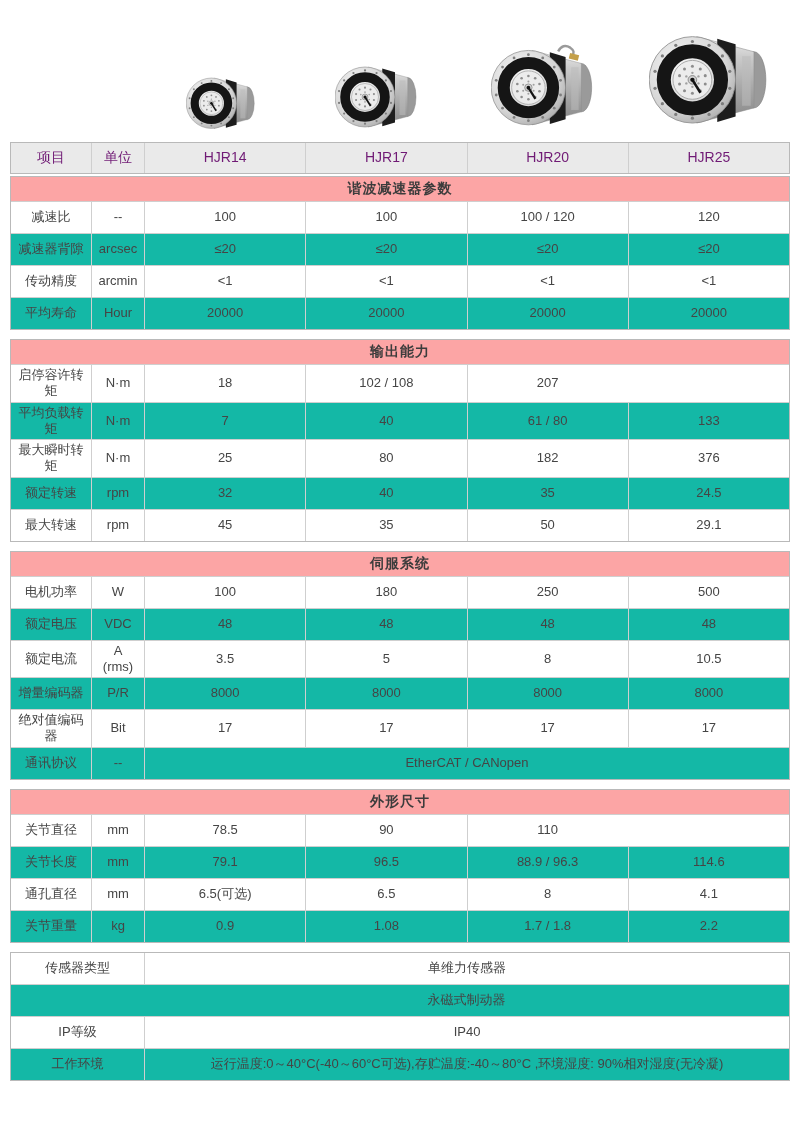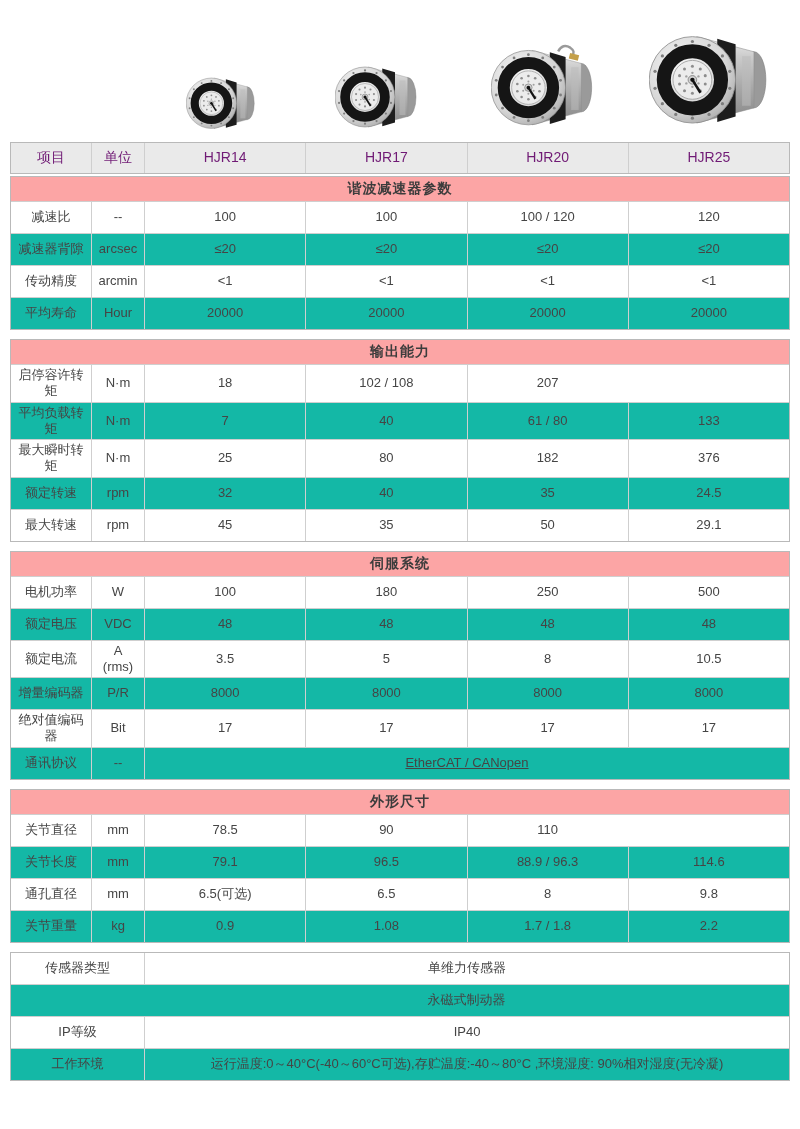--- a/index.html
+++ b/index.html
@@ -381,21 +381,21 @@
           <div class="cell">绝对值编码器</div>
           <div class="cell">Bit</div>
           <div class="cell">17</div>
           <div class="cell">17</div>
           <div class="cell">17</div>
           <div class="cell">17</div>
         </div>
         <div class="row alt">
           <div class="cell">通讯协议</div>
           <div class="cell">--</div>
-          <div class="cell" style="grid-column: 3 / -1; text-decoration: underline;">EtherCAT / CANopen</div>
+          <div class="cell" style="grid-column: 3 / -1;">EtherCAT / CANopen</div>
         </div>
       </div>
       <div class="block">
         <div class="band">外形尺寸</div>
         <div class="row">
           <div class="cell">关节直径</div>
           <div class="cell">mm</div>
           <div class="cell">78.5</div>
           <div class="cell">90</div>
           <div class="cell">110</div>
@@ -407,21 +407,21 @@
           <div class="cell">96.5</div>
           <div class="cell">88.9 / 96.3</div>
           <div class="cell">114.6</div>
         </div>
         <div class="row">
           <div class="cell">通孔直径</div>
           <div class="cell">mm</div>
           <div class="cell">6.5(可选)</div>
           <div class="cell">6.5</div>
           <div class="cell">8</div>
-          <div class="cell">9.8</div>
+          <div class="cell">4.1</div>
         </div>
         <div class="row alt">
           <div class="cell">关节重量</div>
           <div class="cell">kg</div>
           <div class="cell">0.9</div>
           <div class="cell">1.08</div>
           <div class="cell">1.7 / 1.8</div>
           <div class="cell">2.2</div>
         </div>
       </div>

